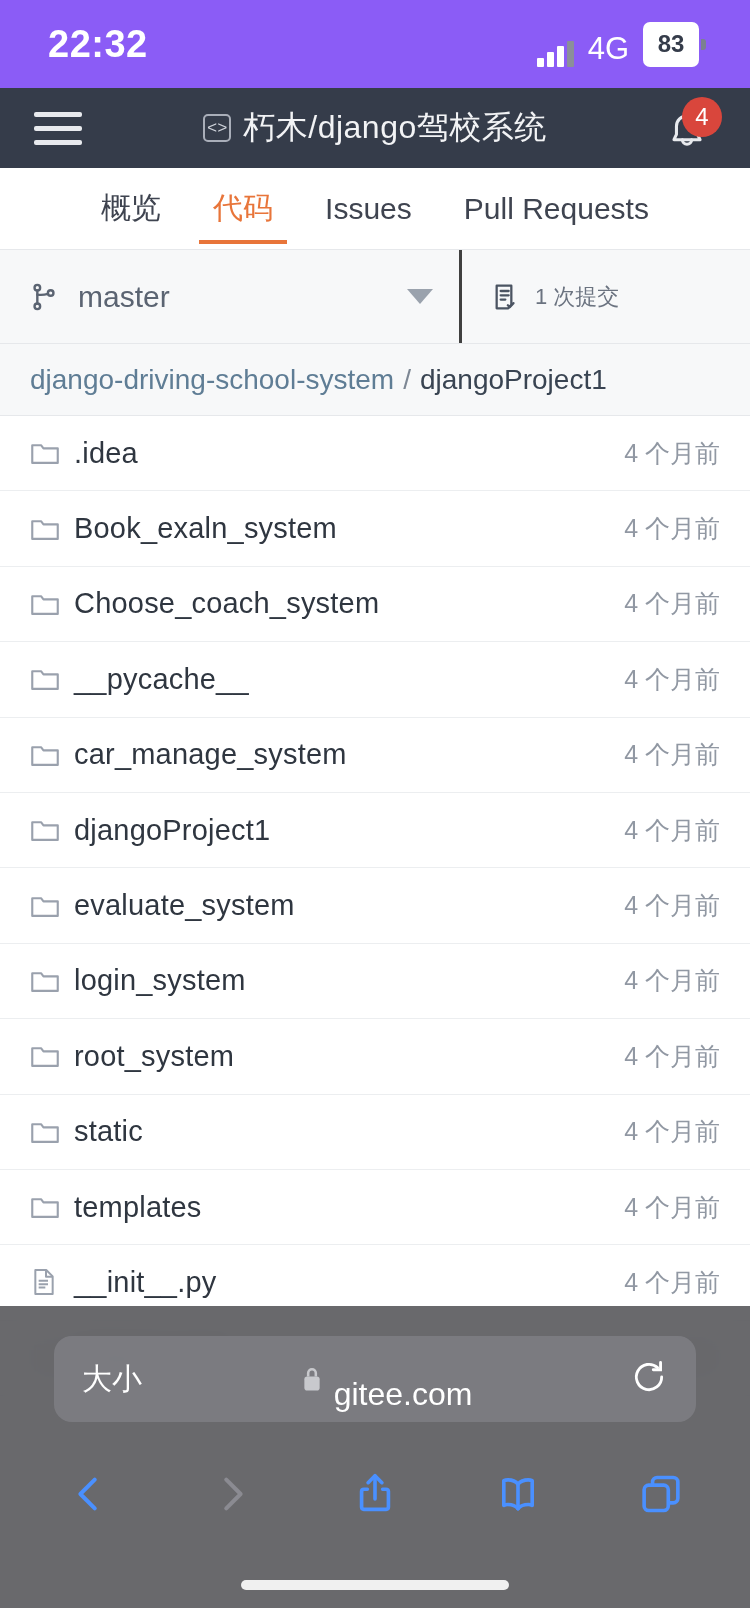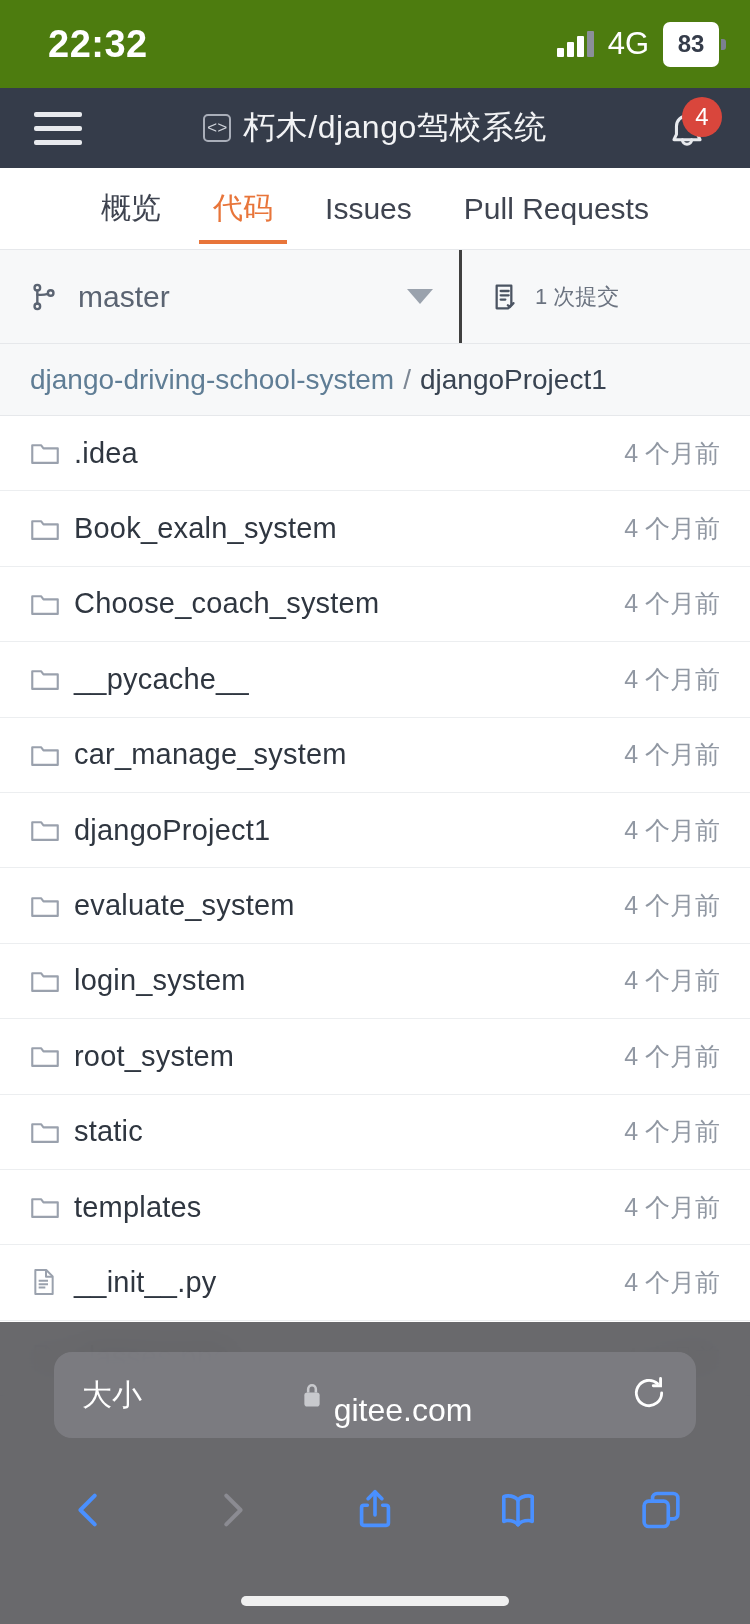--- a/index.html
+++ b/index.html
@@ -6,26 +6,26 @@
   html, body {
     width: 750px; height: 1624px;
     font-family: "Liberation Sans", "DejaVu Sans", sans-serif;
     background: #ffffff;
     overflow: hidden;
   }
   #app { position: relative; width: 750px; height: 1624px; background:#fff; }
 
   
   .statusbar {
-    height: 88px; background: #4d7c0f; color: #fff;
+    height: 88px; background: #8b5cf6; color: #fff;
     display: flex; align-items: center; justify-content: space-between;
-    padding: 0 24px 0 48px;
+    padding: 0 44px 0 48px;
   }
   .status-time { font-size: 38px; font-weight: 600; letter-spacing: .5px; }
-  .status-right { display: flex; align-items: center; gap: 14px; }
+  .status-right { display: flex; align-items: flex-end; gap: 14px; }
   .signal { display: flex; align-items: flex-end; gap: 3px; height: 26px; }
   .signal i { display:block; width: 7px; background:#fff; border-radius: 1px; }
   .signal i.b1 { height: 9px; }
   .signal i.b2 { height: 15px; }
   .signal i.b3 { height: 21px; }
   .signal i.b4 { height: 26px; background:#8b8f99; }
   .net { font-size: 31px; font-weight: 500; }
   .battery { position: relative; display:flex; align-items:center; }
   .battery .shell {
     width: 56px; height: 45px; border-radius: 7px; background: #fff;
@@ -102,21 +102,21 @@
   .file-row {
     height: 75.4px; display:flex; align-items:center;
     padding: 0 30px 0 28px; border-bottom:1px solid #eceef0; cursor:pointer;
   }
   .file-icon { width: 46px; flex:0 0 46px; display:flex; align-items:center; }
   .file-name { font-size: 29px; color:#2f3640; flex:1; letter-spacing:.2px; }
   .file-time { font-size: 25px; color:#9198a3; }
 
   
   .safari {
-    position:absolute; left:0; right:0; bottom:0; height: 302px;
+    position:absolute; left:0; right:0; bottom:16px; height: 302px;
     background: rgba(84,84,88,0.88);
     backdrop-filter: blur(18px);
     -webkit-backdrop-filter: blur(18px);
   }
   .urlbar {
     position:absolute; left: 54px; right: 54px; top: 30px; height: 86px;
     background: rgba(132,132,137,0.72); border-radius: 18px;
     display:flex; align-items:center; padding: 0 28px;
   }
   .aa { font-size: 30px; color:#fff; flex:0 0 auto; }

